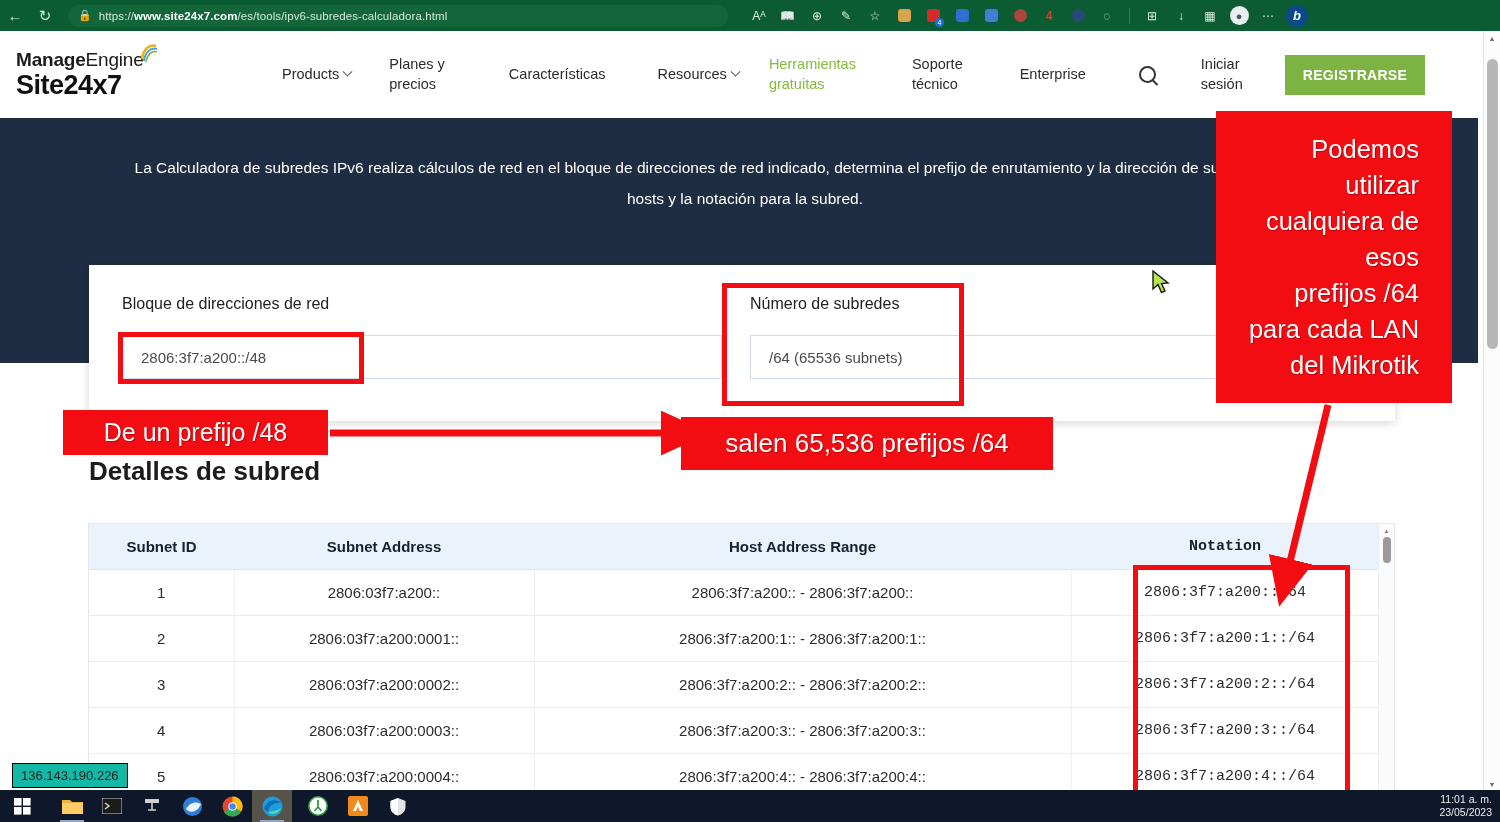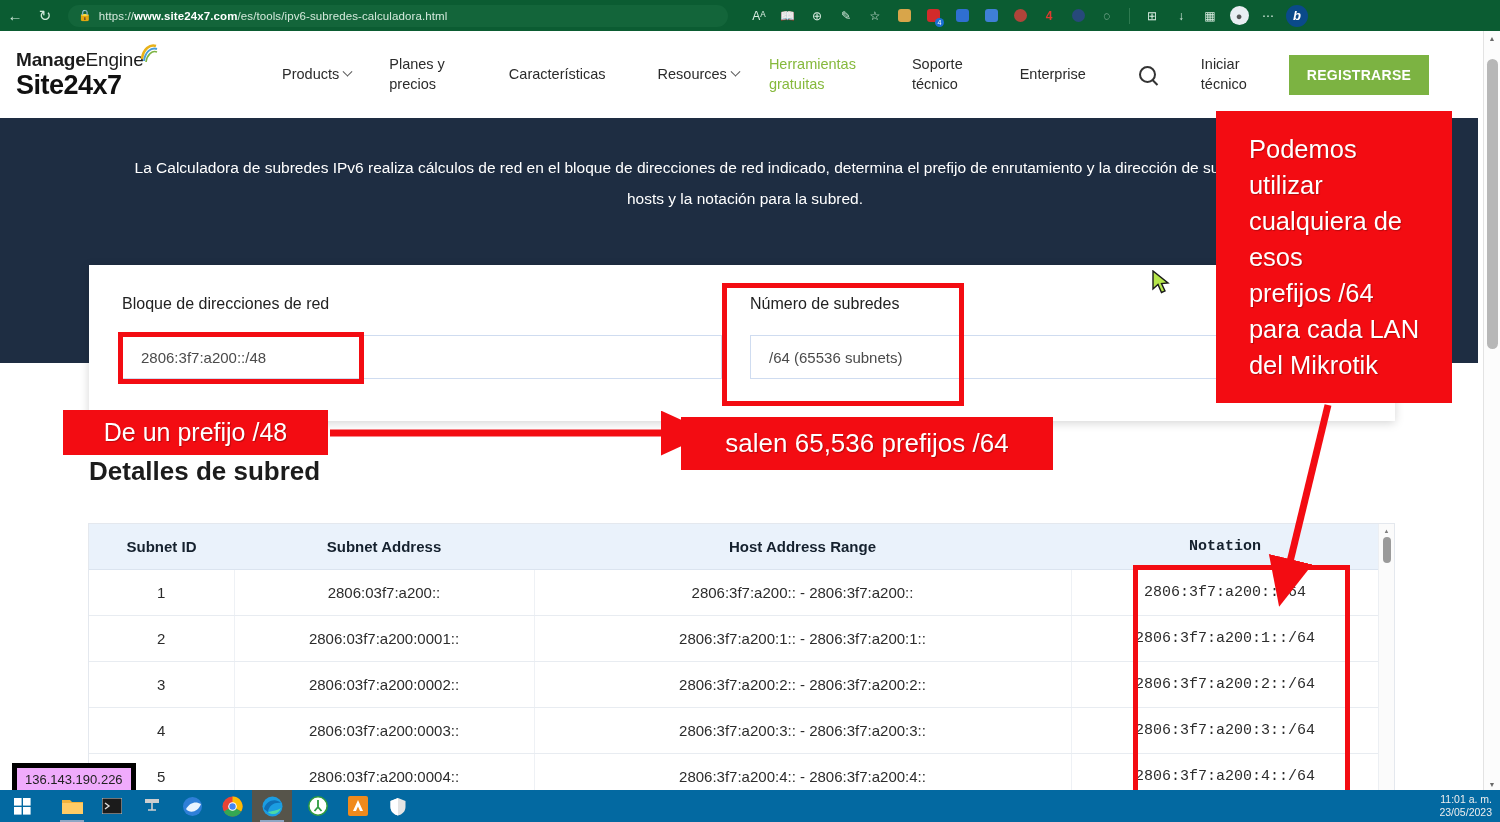--- a/index.html
+++ b/index.html
@@ -164,21 +164,21 @@
   }
   .tbl-scroll .thumb {
     position: absolute; top: 13px; left: 4px; width: 8px; height: 26px;
     background: #9a9a9a; border-radius: 5px;
   }
 
   
   .ann-box {
     position: absolute; background: #f30c12; color: #fff;
     display: flex; align-items: center; justify-content: center;
-    text-align: left; font-size: 25px; line-height: 1.15;
+    text-align: right; font-size: 25px; line-height: 1.15;
     text-shadow: 1px 1px 1px rgba(0,0,0,.25);
   }
   .ann-right {
     left: 1216px; top: 111px; width: 236px; height: 292px;
     font-size: 25.5px; line-height: 36px; white-space: pre-line;
     padding: 6px 4px;
   }
   .ann-prefijo48 { left: 63px; top: 410px; width: 265px; height: 45px; font-size: 25px; }
   .ann-salen     { left: 681px; top: 417px; width: 372px; height: 53px; font-size: 26px; }
 
@@ -191,28 +191,28 @@
 
   .ann-svg { position: absolute; left: 0; top: 0; width: 1500px; height: 822px;
              pointer-events: none; }
 
   
   .cursor { position: absolute; left: 1152px; top: 270px; width: 20px; height: 26px; }
 
   
   .ip-tip {
     position: absolute; left: 12px; top: 763px; padding: 4px 8px;
-    background: #f0abfc; border: 5px solid #000000;
+    background: #14b8a6; border: 1px solid #000000;
     font-size: 13px; color: #222;
   }
 
   
   .taskbar {
     position: absolute; bottom: 0; left: 0; width: 1500px; height: 32px;
-    background: #0369a1; display: flex; align-items: center;
+    background: #0f172a; display: flex; align-items: center;
   }
   .tb-start {
     width: 44px; height: 32px; display: flex; align-items: center;
     justify-content: center;
   }
   .tb-app {
     width: 40px; height: 32px; display: flex; align-items: center;
     justify-content: center; position: relative;
   }
   .tb-app.active { background: #56544a; }
@@ -324,21 +324,21 @@
 técnico</span>
       </div>
       <div class="nav-item" style="margin-left:57px">
         <span>Enterprise</span>
       </div>
       <div style="margin-left:53px">
         <div class="search-ic"></div>
       </div>
       <div class="nav-item" style="margin-left:45px">
         <span>Iniciar
-técnico</span>
+sesión</span>
       </div>
       <button class="btn-register" style="margin-left:42px">REGISTRARSE</button>
     </div>
   </div>
 
   <div class="hero">
     <div class="hero-desc">La Calculadora de subredes IPv6 realiza cálculos de red en el bloque de direcciones de red indicado, determina el prefijo de enrutamiento y la dirección de subred, el intervalo de hosts y la notación para la subred.</div>
   </div>
 
   <div class="form-card">

